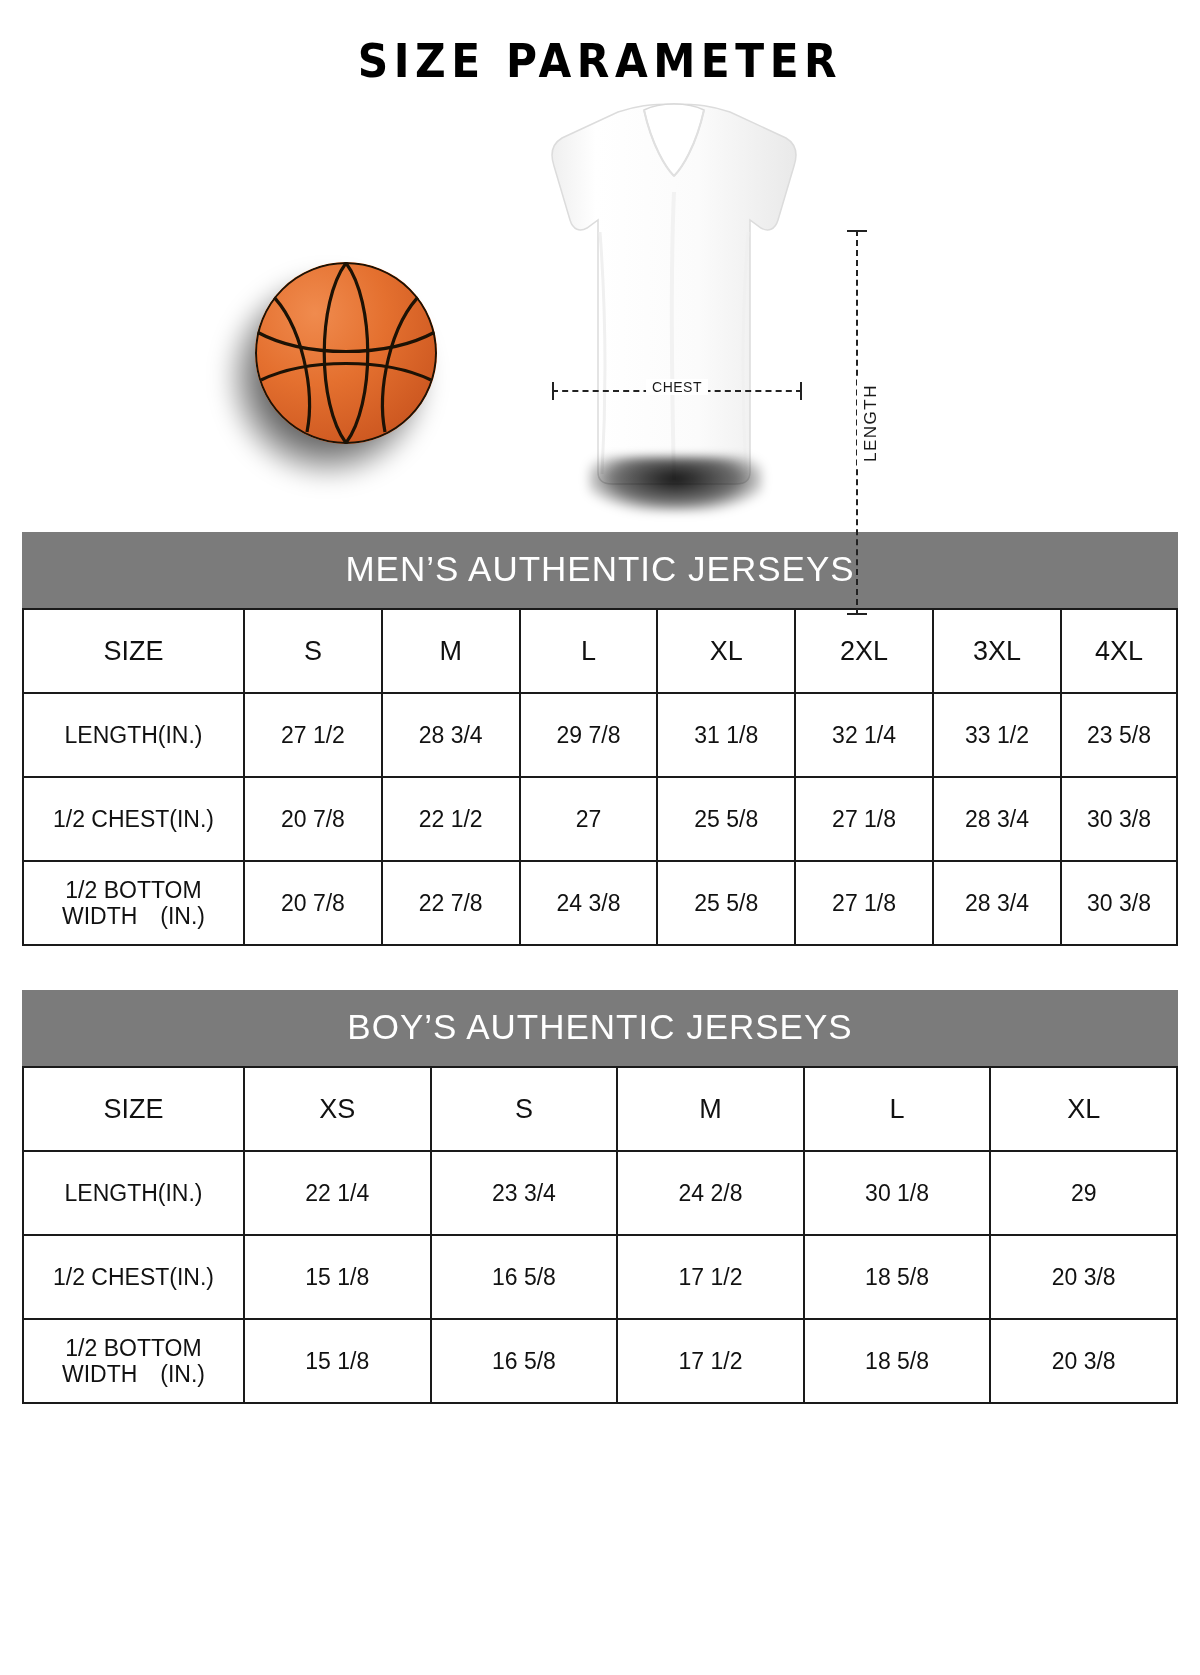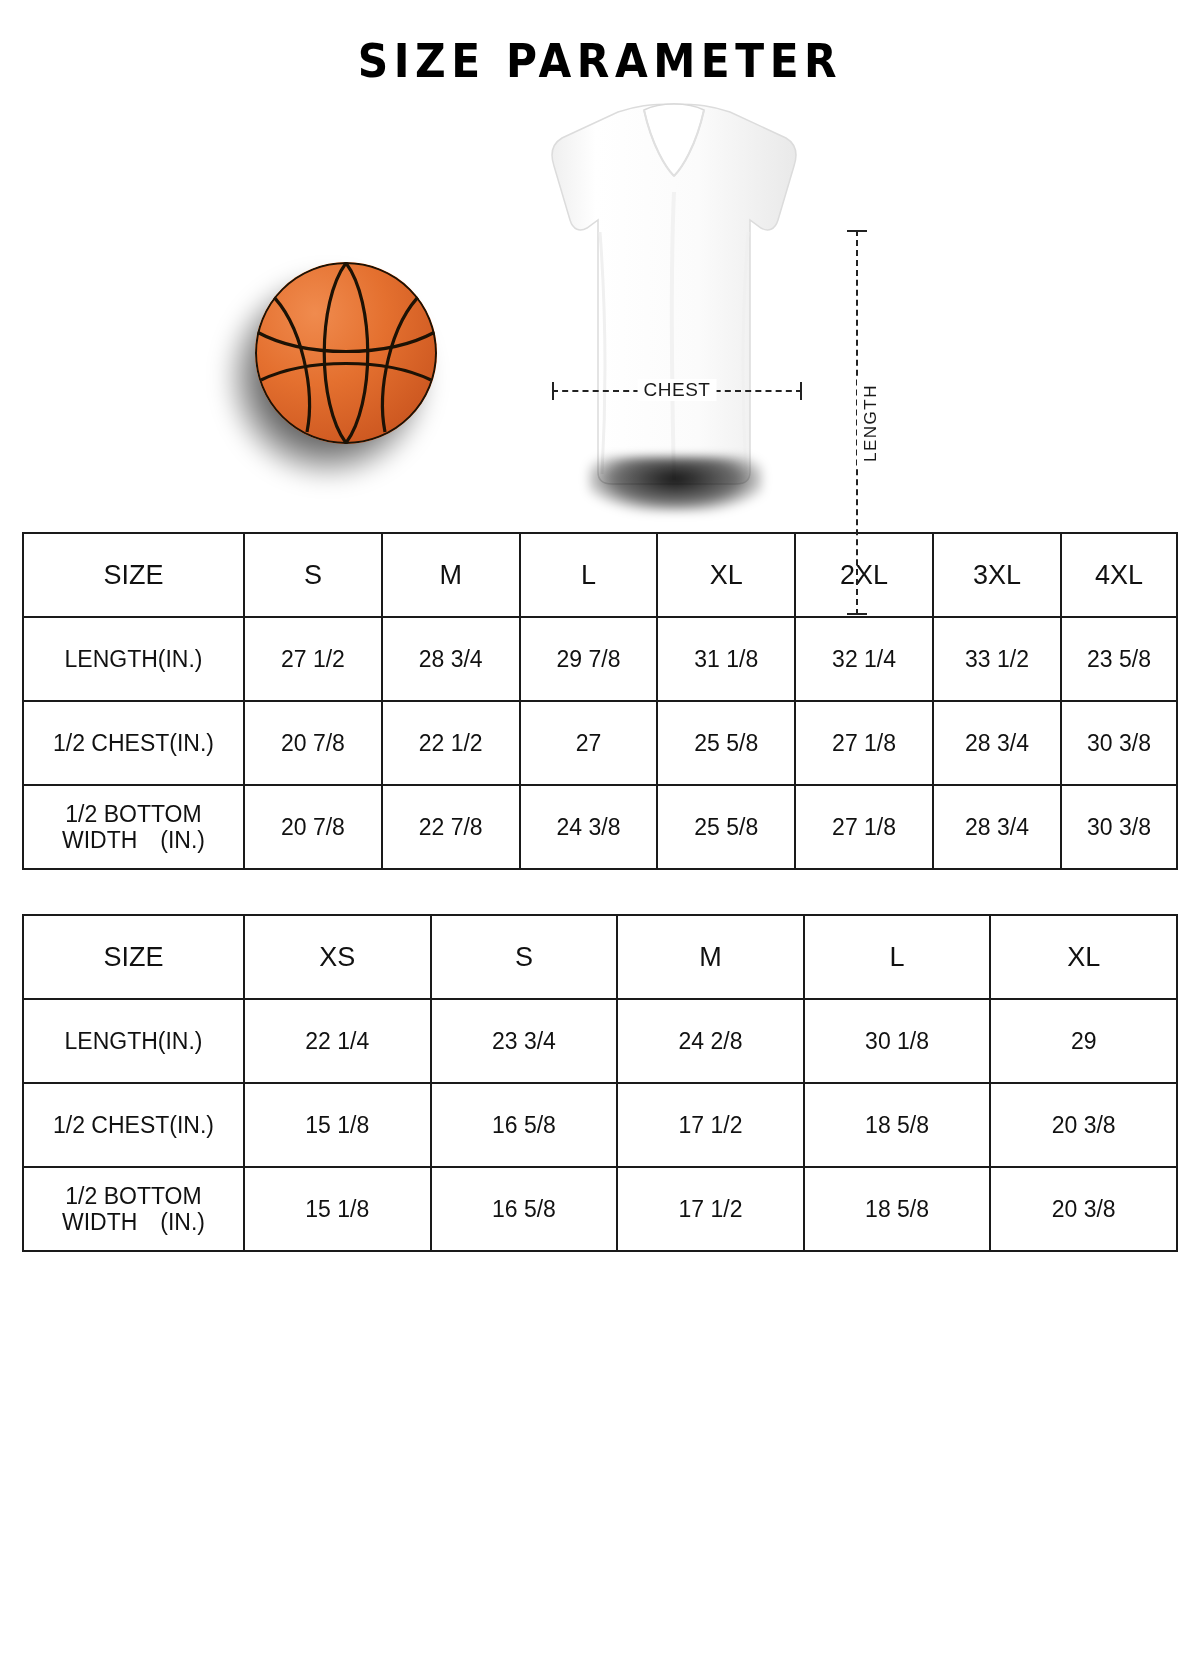--- a/index.html
+++ b/index.html
@@ -91,21 +91,21 @@
     width: 250px;
     height: 22px;
   }
   .chest-label {
     position: absolute;
     left: 50%;
     top: -1px;
     transform: translateX(-50%);
     background: #ffffff;
     padding: 0 6px;
-    font-size: 19px;
+    font-size: 14px;
     letter-spacing: 0.5px;
     color: #1a1a1a;
     font-family: "Liberation Sans", sans-serif;
   }
   .chest-dash {
     position: absolute;
     top: 10px;
     left: 0;
     right: 0;
     border-top: 2px dashed #222;
@@ -270,20 +270,21 @@
   <div class="length-line">
     <div class="length-cap-t"></div>
     <div class="length-dash"></div>
     <div class="length-cap-b"></div>
     <div class="length-label">LENGTH</div>
   </div>
 
 </div>
 
 <div class="table-block">
+  <div class="table-header">MEN’S AUTHENTIC JERSEYS</div>
   <table class="size-table">
     <tbody>
         <tr class="head-row">
       <td class="label-cell" style="width:215px;">SIZE</td>
       <td>S</td>
       <td>M</td>
       <td>L</td>
       <td>XL</td>
       <td>2XL</td>
       <td style="width:122px;">3XL</td>
@@ -322,20 +323,21 @@
       <td>28  3/4</td>
       <td>30  3/8</td>
     </tr>
   </tbody>
     </table>
 </div>
 
 <div class="spacer"></div>
 
 <div class="table-block">
+  <div class="table-header">BOY’S AUTHENTIC JERSEYS</div>
   <table class="size-table">
     <tbody>
         <tr class="head-row">
       <td class="label-cell" style="width:215px;">SIZE</td>
       <td>XS</td>
       <td>S</td>
       <td>M</td>
       <td>L</td>
       <td>XL</td>
     </tr>

